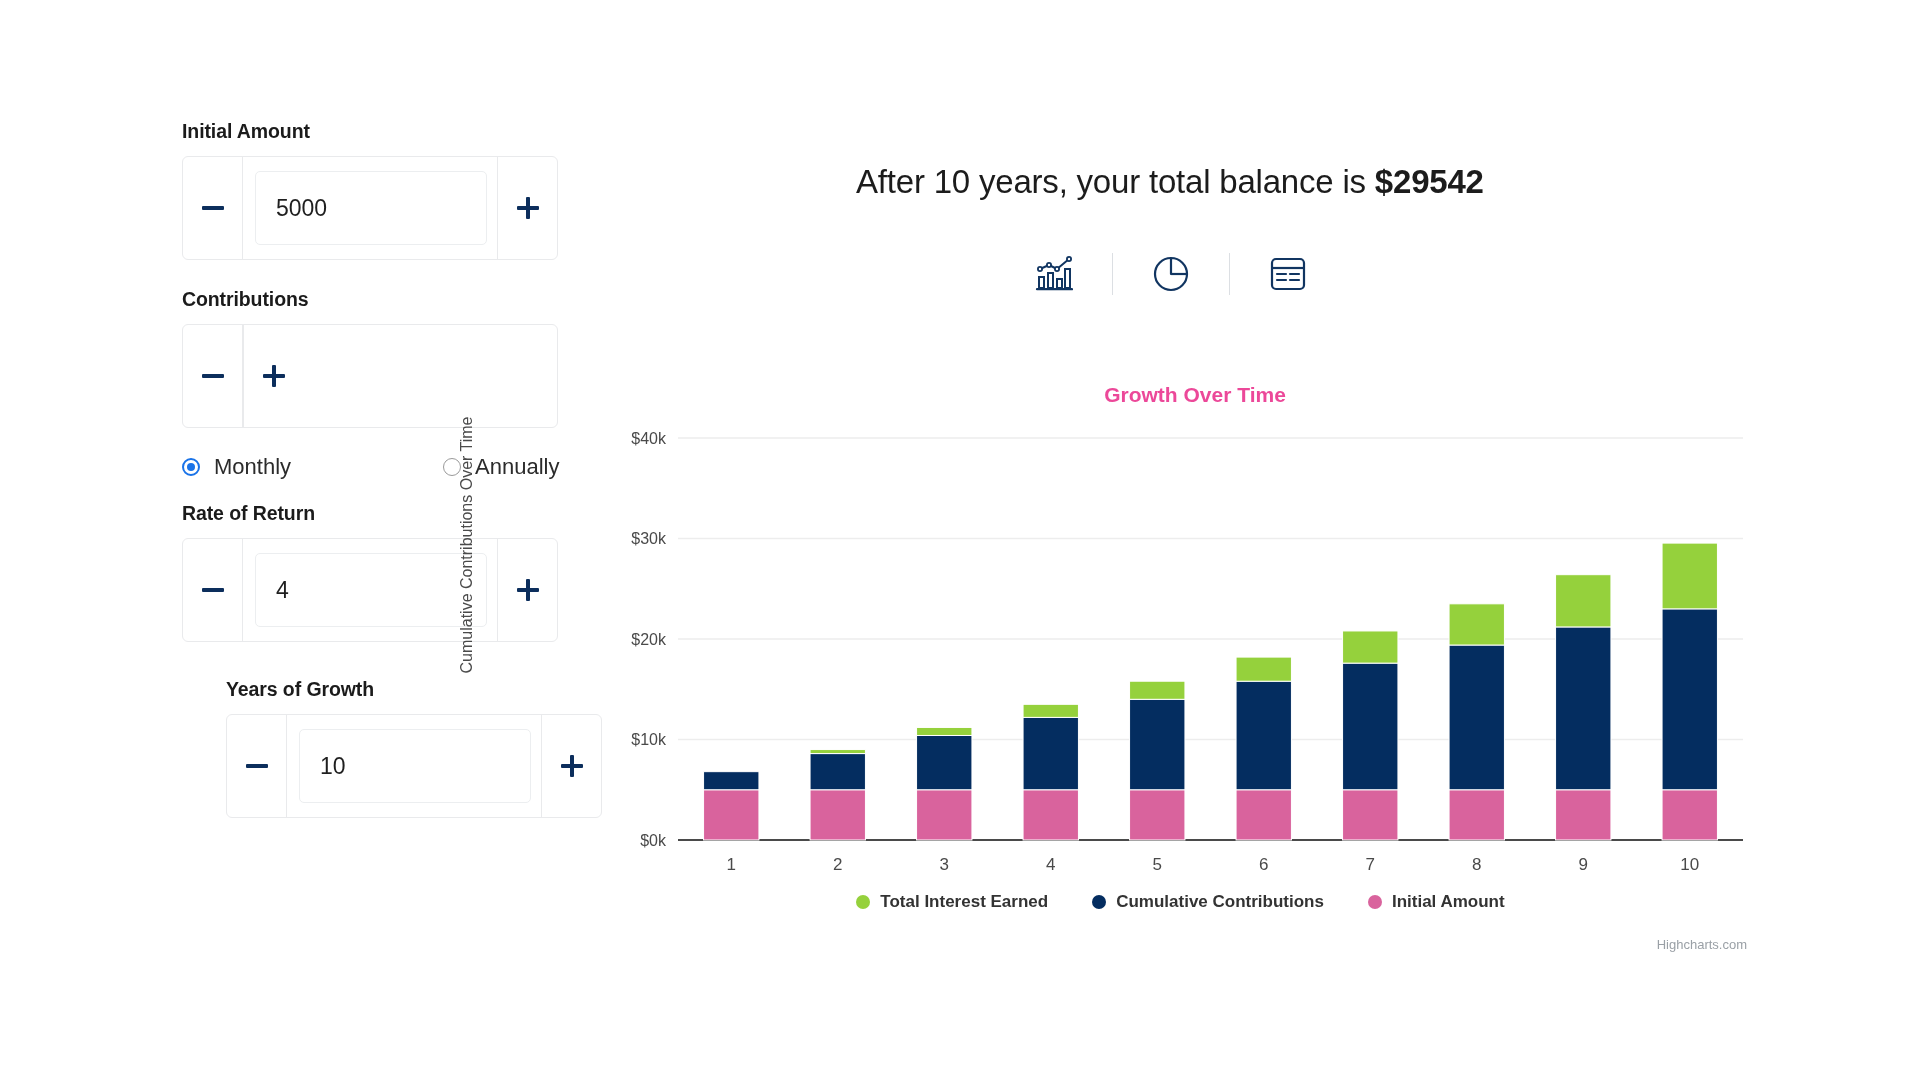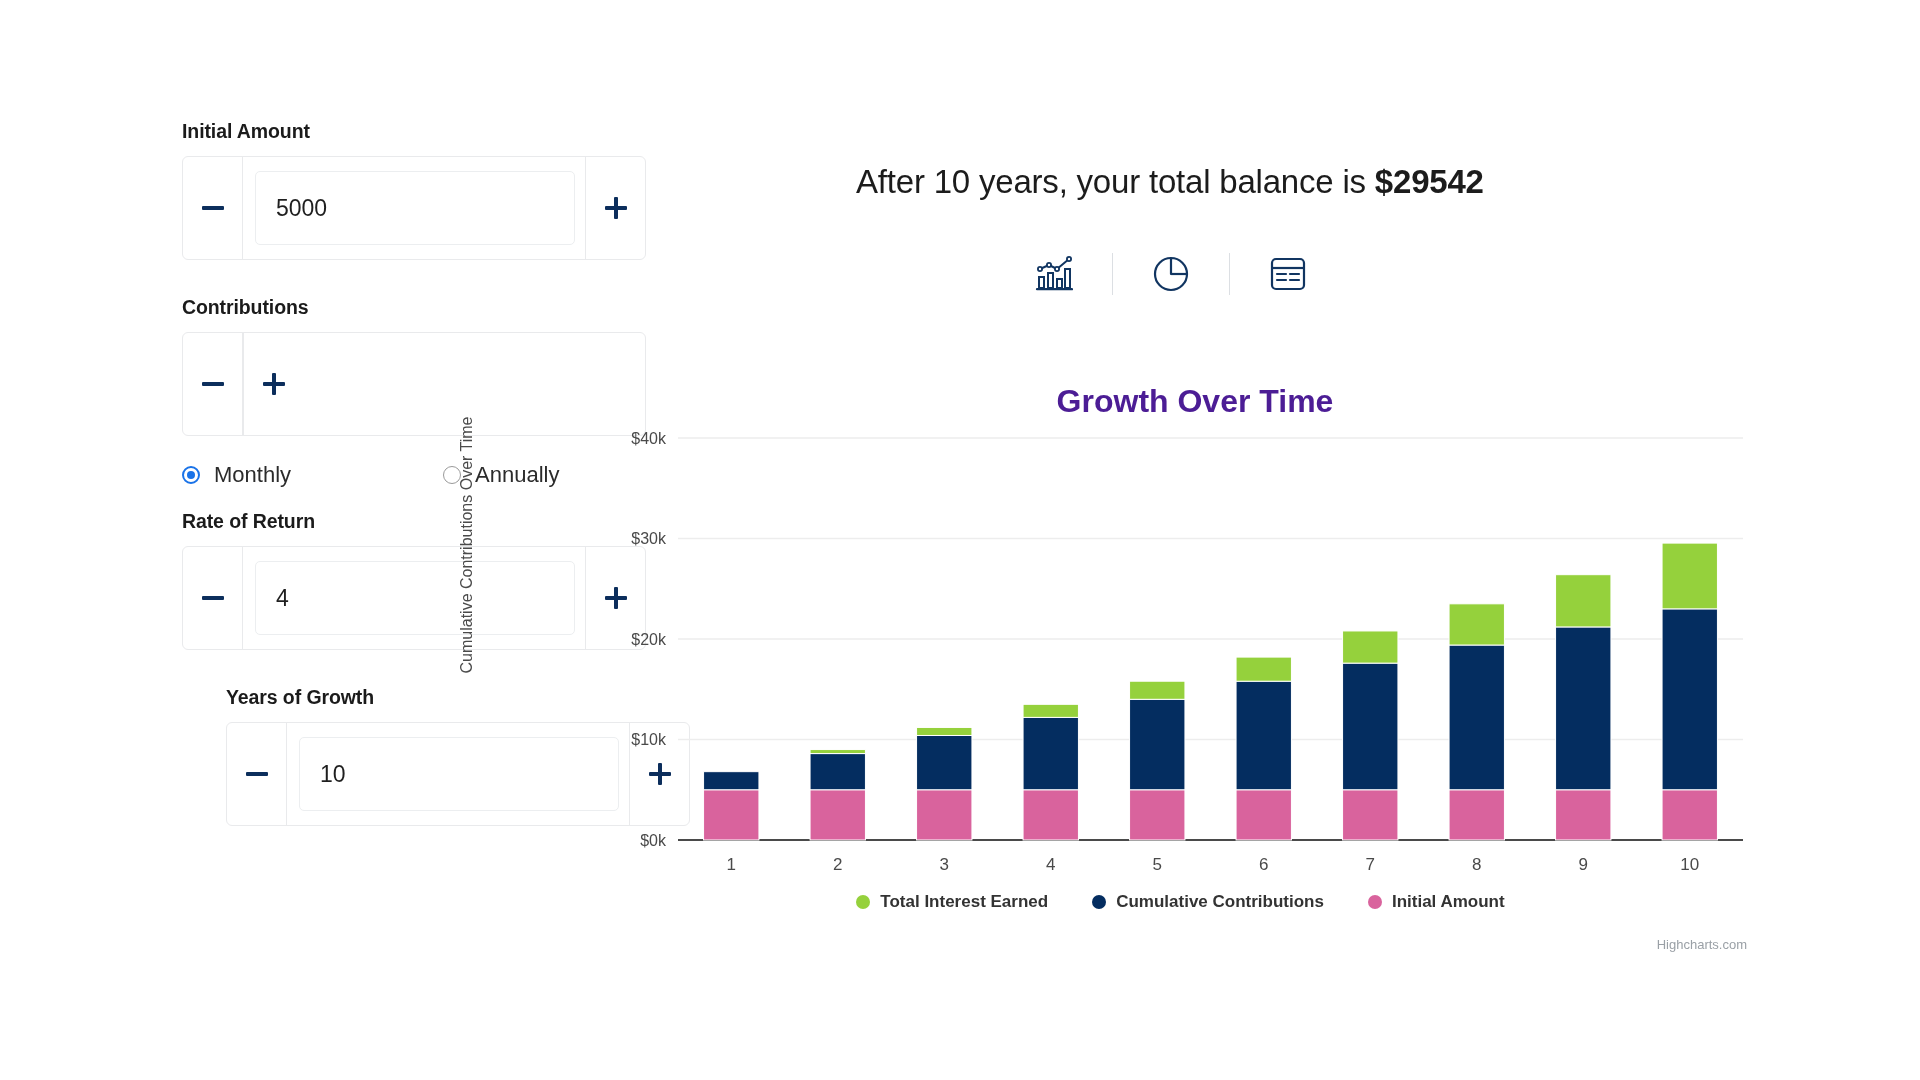--- a/index.html
+++ b/index.html
@@ -22,21 +22,21 @@
   .field-label {
     font-size: 19.5px;
     font-weight: bold;
     color: #1b1b1b;
     letter-spacing: -0.1px;
     margin-bottom: 13px;
   }
   .stepper {
     display: flex;
     align-items: stretch;
-    width: 464px;
+    width: 376px;
     height: 104px;
     border: 1px solid #e9eaec;
     border-radius: 6px;
     background: #ffffff;
   }
   .step-btn {
     width: 60px;
     flex: 0 0 60px;
     display: flex;
     align-items: center;
@@ -158,23 +158,23 @@
     background: #dcdfe3;
     margin: 0 26px;
   }
 
   
   .chart-title {
     position: absolute;
     left: 640px; top: 383px;
     width: 1110px;
     text-align: center;
-    font-size: 32px;
+    font-size: 21px;
     font-weight: bold;
-    color: #4c1d95;
+    color: #ec4899;
   }
   .chart-box {
     position: absolute;
     left: 608px; top: 420px;
     width: 1145px; height: 540px;
   }
   .ylabel {
     position: absolute;
     left: -8px; top: 0px;
     width: 330px;
@@ -231,21 +231,21 @@
         </div>
         <div class="step-input-wrap">
           <input class="step-input" type="text" value="5000" style="">
         </div>
         <div class="step-btn plus">
           <span class="glyph-plus"></span>
         </div>
       </div>
     </div>
 
-    <div class="field-group" style="margin-top:36px;">
+    <div class="field-group" style="margin-top:28px;">
       <div class="field-label">Contributions</div>
       <div class="stepper">
         <div class="step-btn minus">
           <span class="glyph-minus"></span>
         </div>
         <div class="step-btn plus">
           <span class="glyph-plus"></span>
         </div>
       </div>
     </div>

